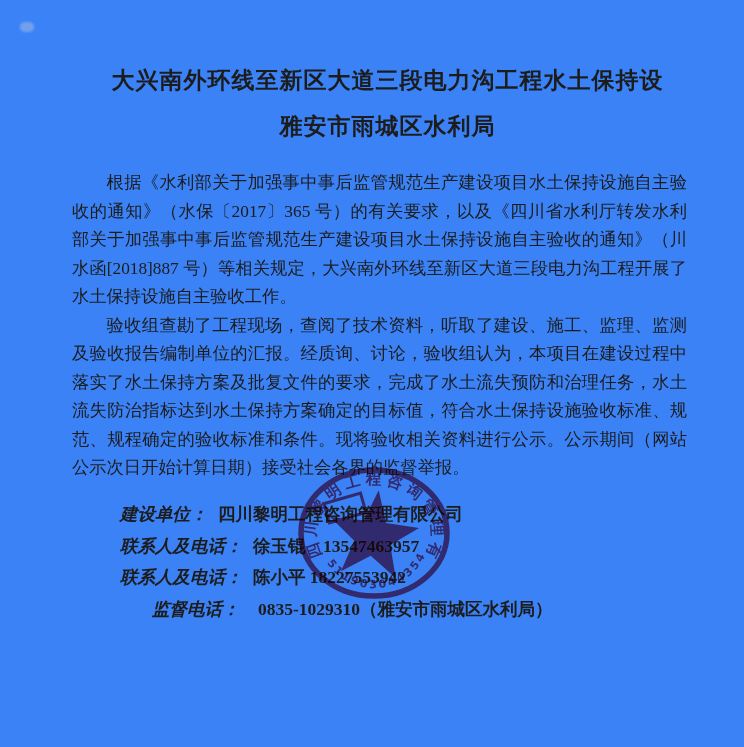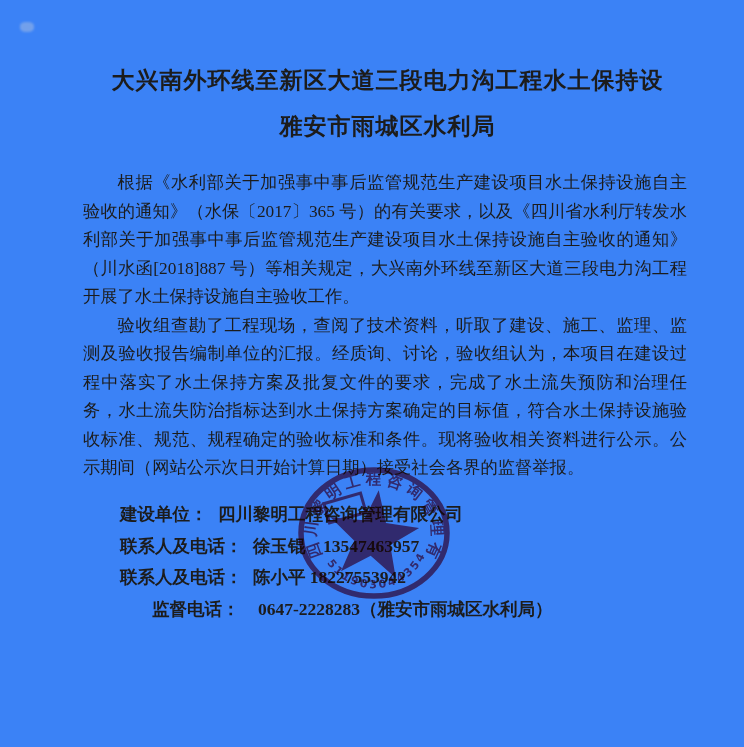--- a/index.html
+++ b/index.html
@@ -26,39 +26,39 @@
     position:absolute;
     left:88px;right:84px;top:58px;
     text-align:center;
     font-size:23px;
     font-weight:bold;
     line-height:46px;
     letter-spacing:1px;
   }
   .body-text{
     position:absolute;
-    left:83px;right:84px;top:169px;
+    left:72px;right:84px;top:169px;
     font-size:17.3px;
     line-height:28.5px;
     text-align:justify;
   }
   .body-text p{
     margin:0;
     text-indent:2em;
   }
   .contact-block{
     position:absolute;
     left:120px;top:499px;
     font-size:17.5px;
     font-weight:bold;
     line-height:31.5px;
     white-space:nowrap;
   }
   .contact-line{display:block;}
-  .contact-line .label{margin-right:6px;}
+  .contact-line .label{margin-right:6px;font-style:italic;}
   .contact-line.supervise .label{margin-right:14px;margin-left:32px;}
   .seal{
     position:absolute;
     left:288px;top:455px;
     mix-blend-mode:multiply;
     opacity:.88;
   }
 </style>
 </head>
 <body>
@@ -85,21 +85,21 @@
     <span class="contact-line">
       <span class="label">联系人及电话：</span>
       <span class="value">徐玉锟　13547463957</span>
     </span>
     <span class="contact-line">
       <span class="label">联系人及电话：</span>
       <span class="value">陈小平 18227553942</span>
     </span>
     <span class="contact-line supervise">
       <span class="label">监督电话：</span>
-      <span class="value">0647-2228283（雅安市雨城区水利局）</span>
+      <span class="value">0835-1029310（雅安市雨城区水利局）</span>
     </span>
   </div>
 
   <svg class="seal" width="180" height="160" viewBox="288 455 180 160">
     <defs>
       <path id="ringArc" d="M 323.8 557.5 A 58 49 0 1 1 424.2 557.5" fill="none"></path>
       <path id="codeArc" d="M 323.0 556.0 A 56 55 0 0 0 425.0 556.0" fill="none"></path>
     </defs>
 
     <ellipse cx="374" cy="533" rx="73" ry="63" fill="none" stroke="#cc3a5e" stroke-width="5.5"></ellipse>

